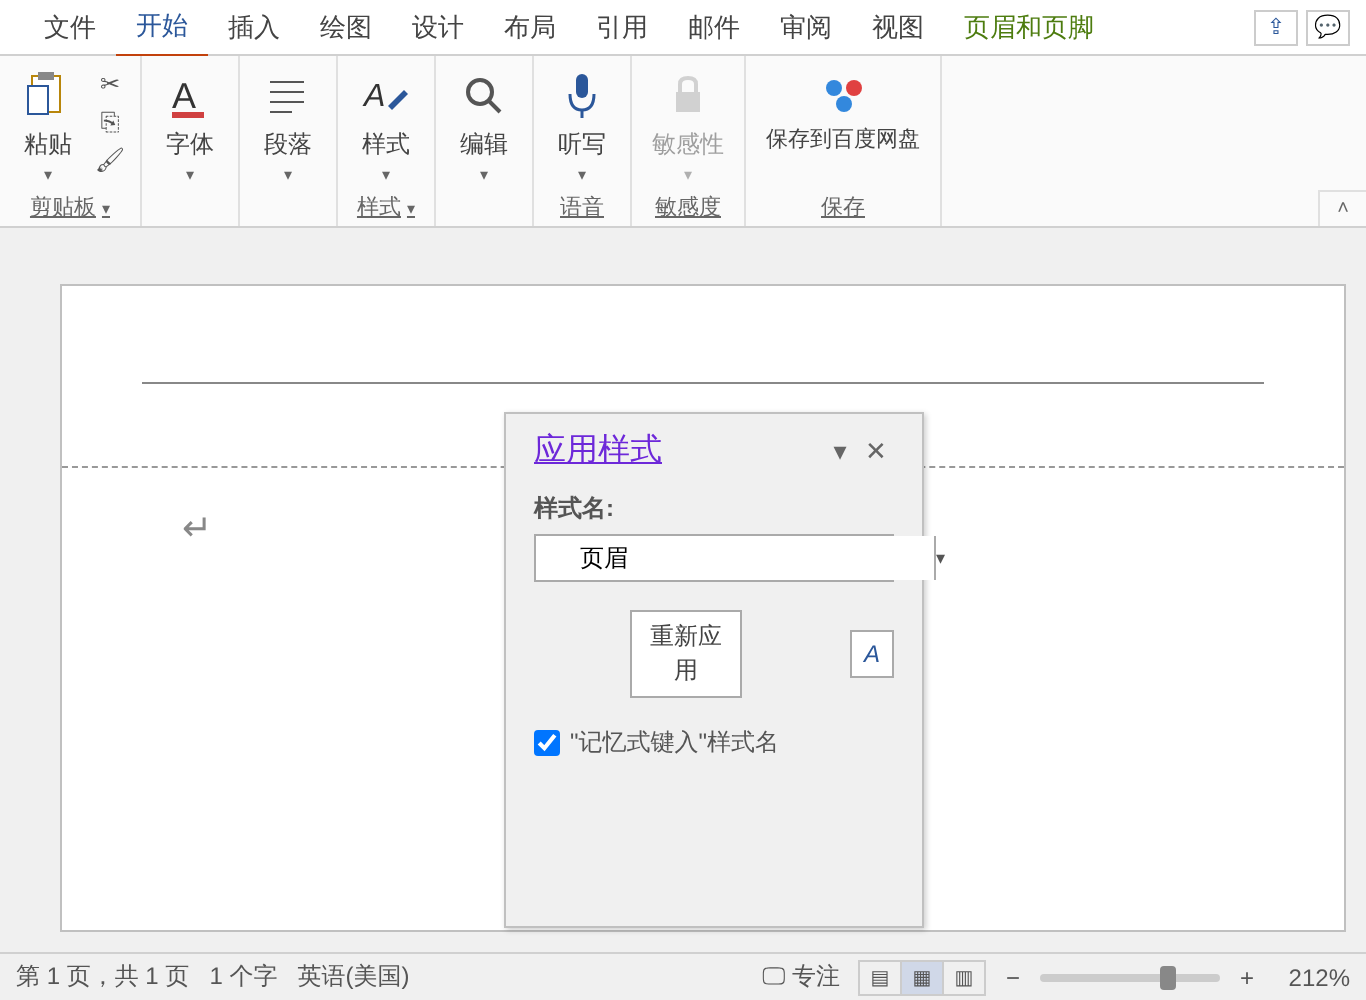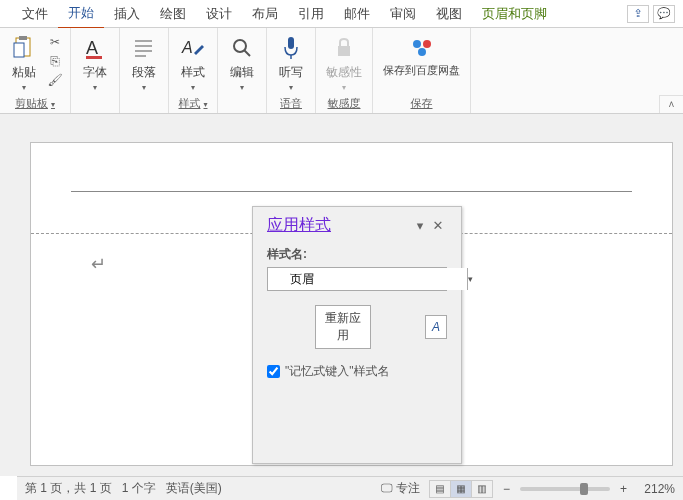--- a/index.html
+++ b/index.html
@@ -38,21 +38,21 @@
 .combo { display: flex; border: 1px solid #aaa; background: #fff; height: 24px; margin-bottom: 14px; }
 .combo input { flex: 1; border: none; padding: 0 22px; font-size: 12px; outline: none; }
 .combo .dd { width: 20px; border-left: 1px solid #aaa; display: flex; align-items: center; justify-content: center; font-size: 9px; color: #555; }
 .btn-row { display: flex; gap: 6px; margin-bottom: 14px; align-items: center; }
 .btn { border: 1px solid #aaa; background: #fff; padding: 4px 8px; font-size: 12px; color: #444; cursor: pointer; margin-left: 48px; }
 .btn.hl { outline: 2px solid #e03030; outline-offset: 1px; }
 .btn.icon-only { padding: 4px 6px; }
 .check-row { display: flex; align-items: center; gap: 5px; font-size: 12px; color: #555; }
 .check-row input { width: 13px; height: 13px; }
 
-.status { position: absolute; left: 17px; right: 0; bottom: 0; height: 24px; background: #f0f0f0; border-top: 1px solid #d0d0d0; display: flex; align-items: center; font-size: 12px; color: #555; padding: 0 8px; gap: 10px; }
+.status { position: absolute; left: 0; right: 0; bottom: 0; height: 24px; background: #f0f0f0; border-top: 1px solid #d0d0d0; display: flex; align-items: center; font-size: 12px; color: #555; padding: 0 8px; gap: 10px; }
 .status .sp { flex: 1; }
 .view-btns { display: flex; gap: 0; }
 .view-btn { width: 22px; height: 18px; border: 1px solid #ccc; margin-left: -1px; display: flex; align-items: center; justify-content: center; font-size: 10px; }
 .view-btn.active { background: #d0d8e8; }
 .slider { width: 90px; height: 4px; background: #ccc; position: relative; border-radius: 2px; }
 .slider .thumb { position: absolute; width: 8px; height: 12px; background: #888; top: -4px; left: 60px; border-radius: 2px; }
 .zoom-level { min-width: 38px; text-align: right; }
 .lbl-arrow::after { content: "▾"; font-size: 8px; margin-left: 3px; color: #666; }
 </style>
 </head>

